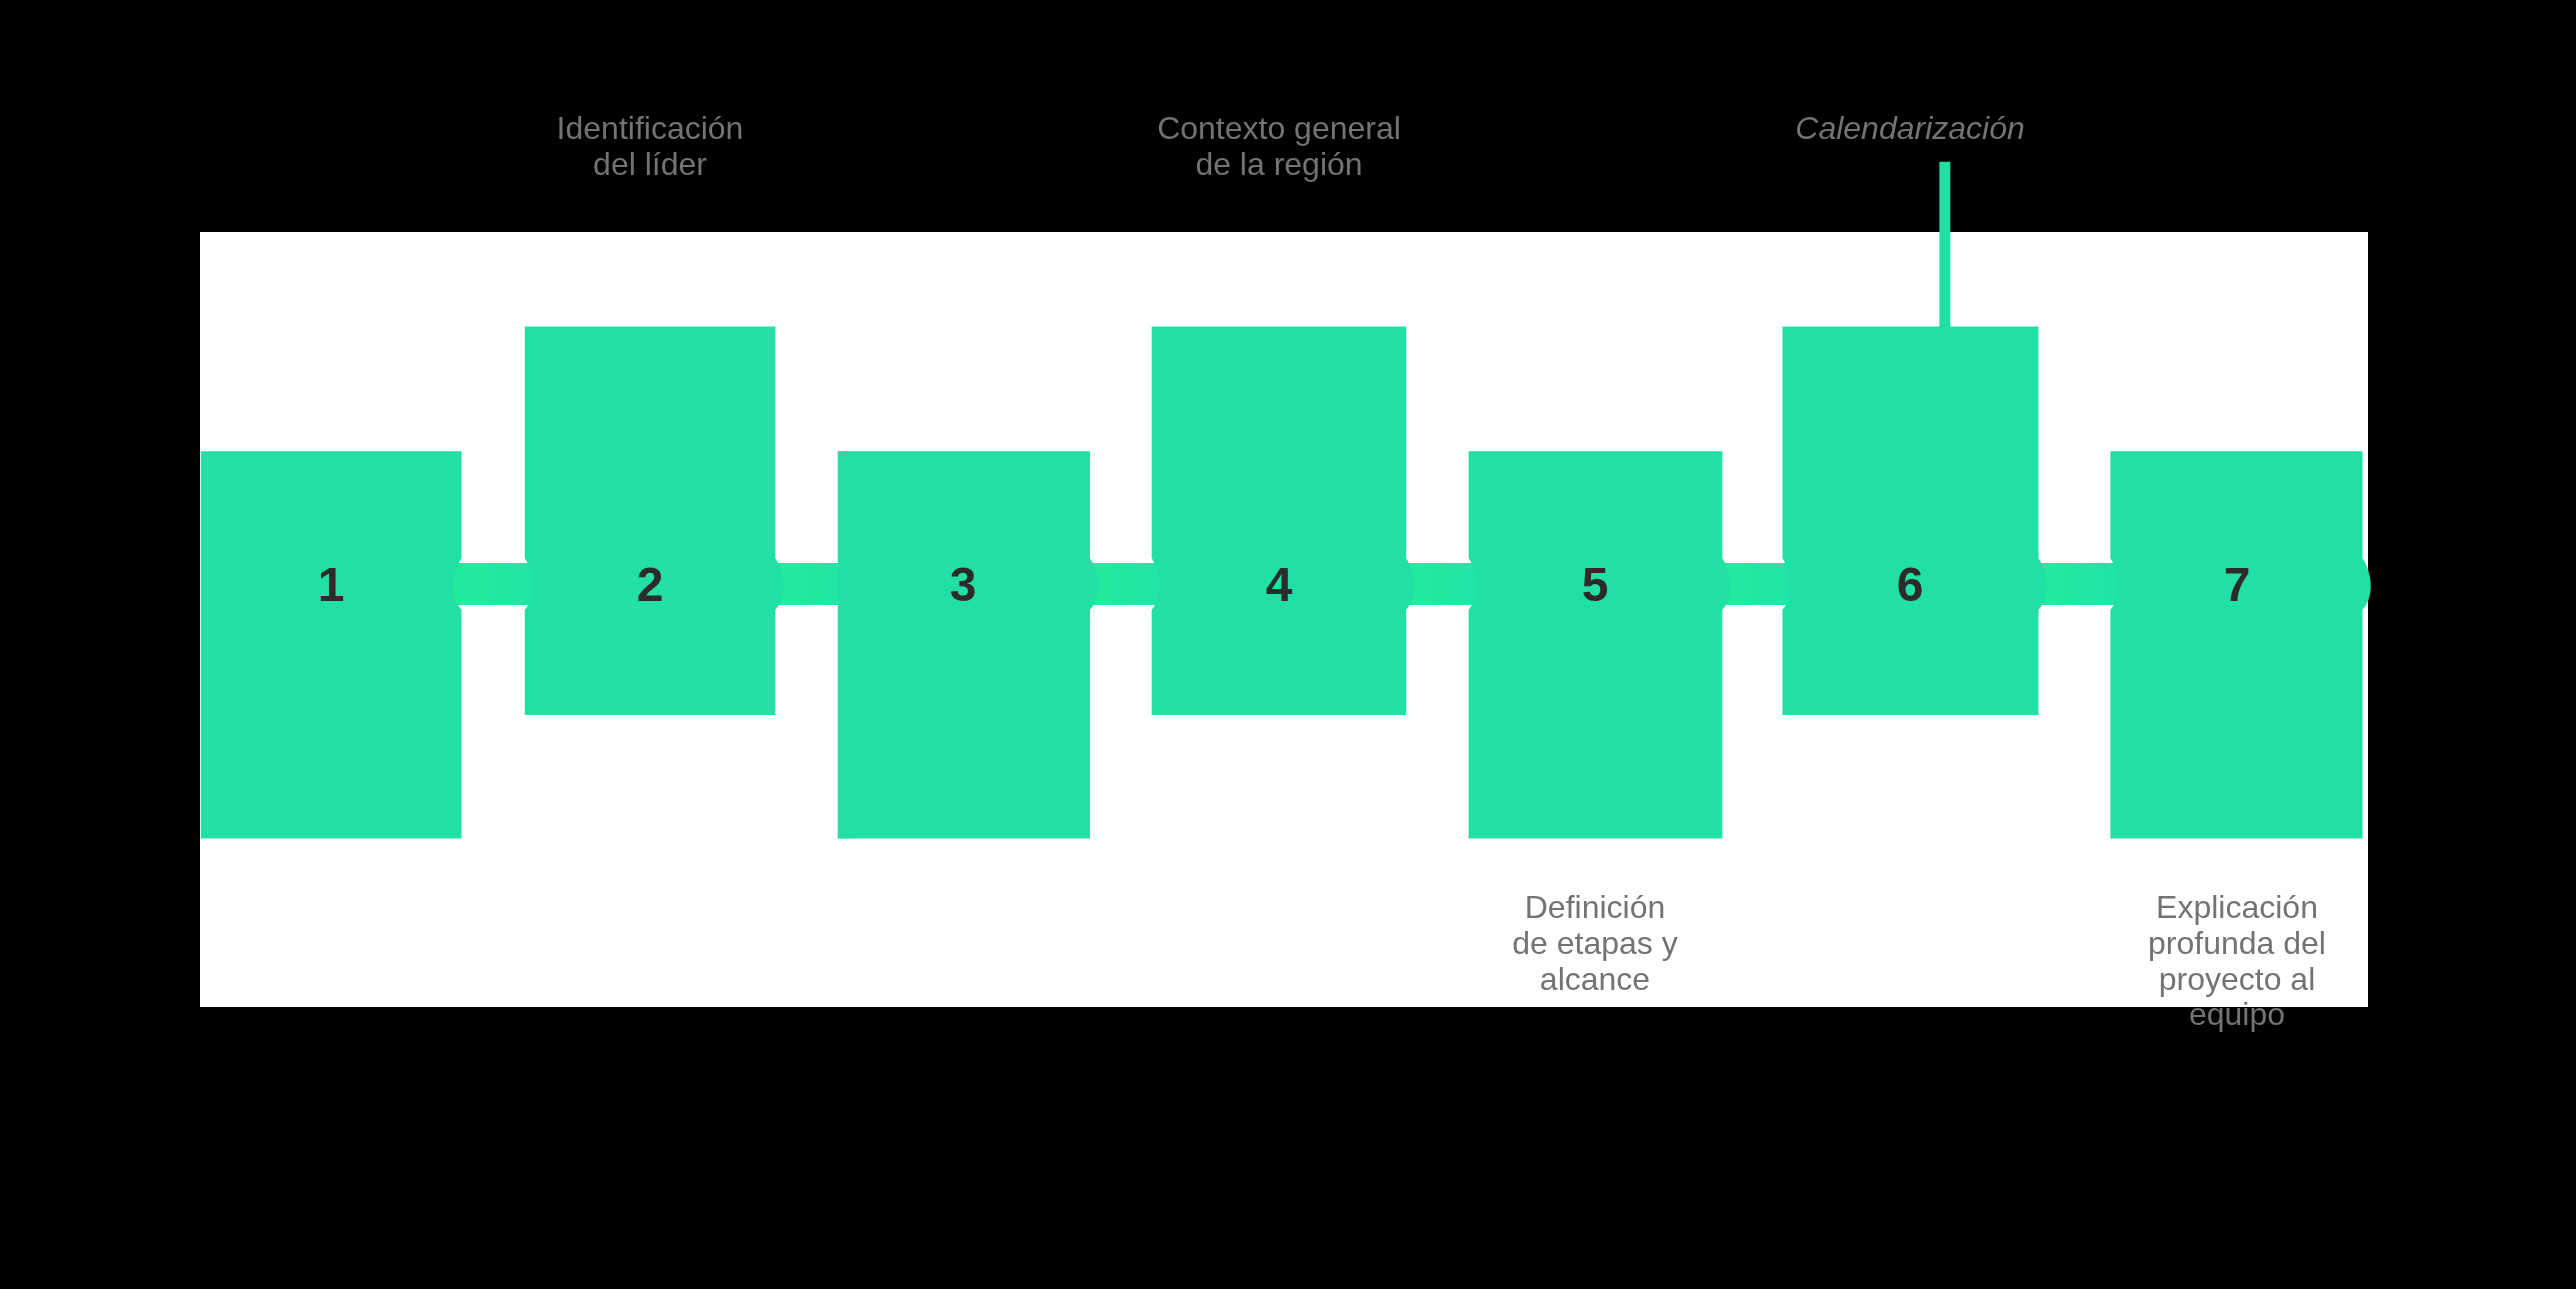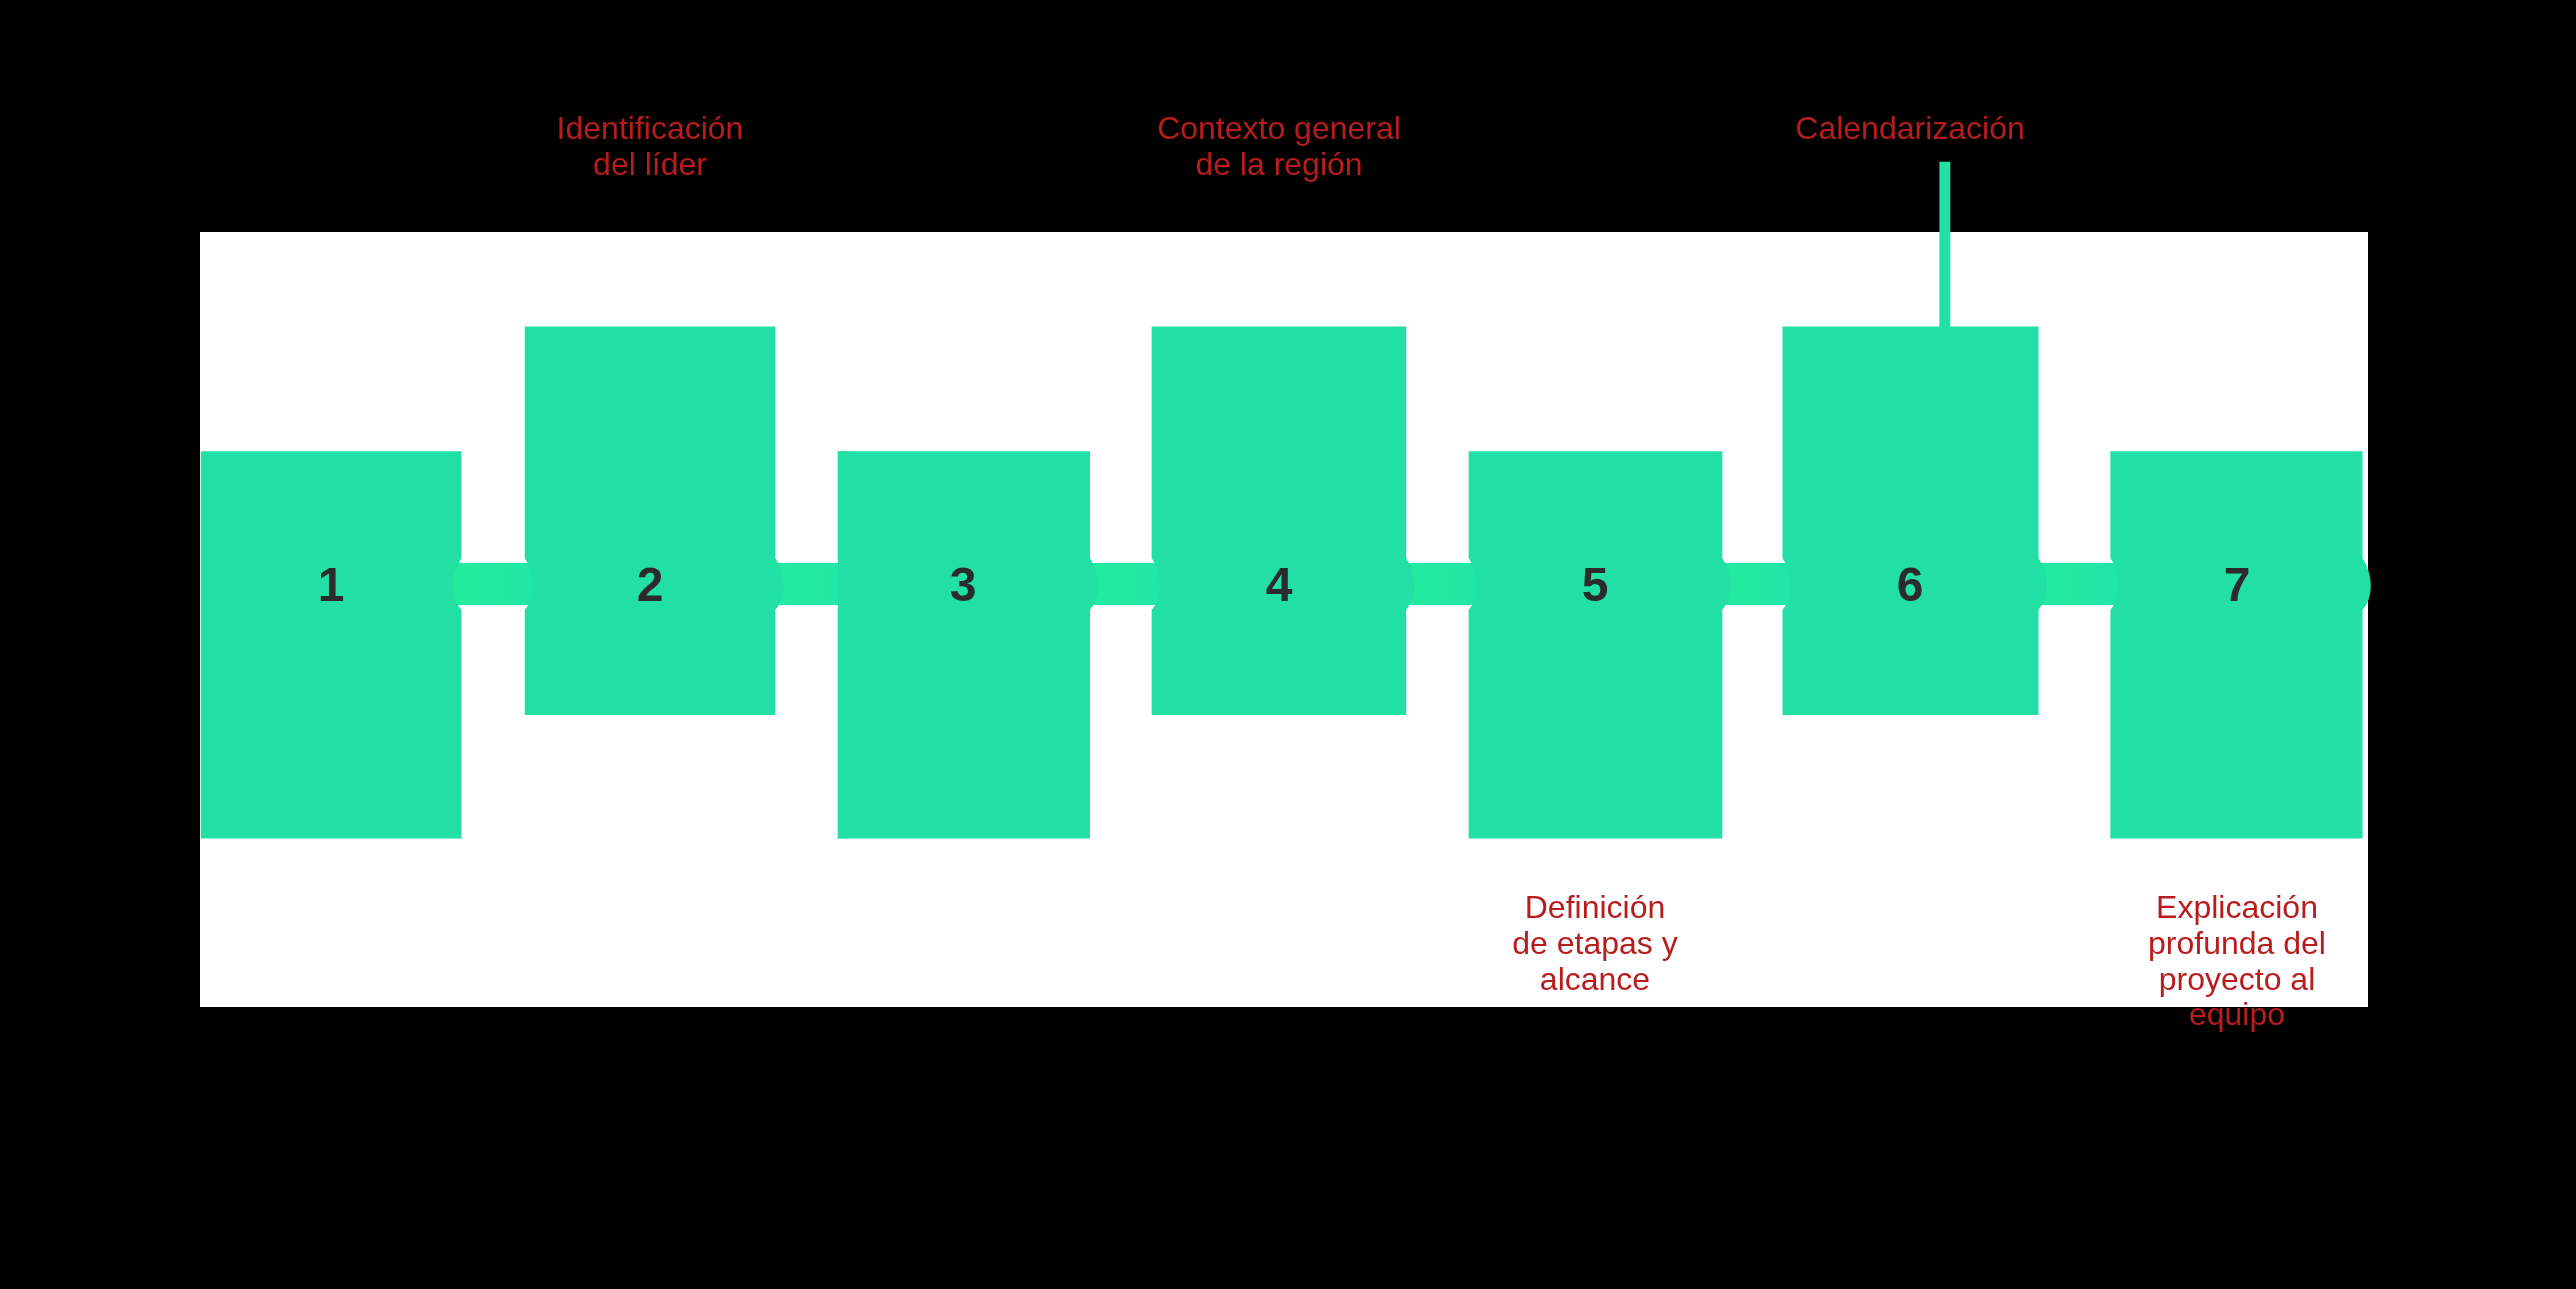--- a/index.html
+++ b/index.html
@@ -50,21 +50,21 @@
     line-height: 1;
     text-align: center;
     letter-spacing: 0px;
     transform: translate(-50%, -50%);
     white-space: nowrap;
     pointer-events: none;
   }
 
   .step-label {
     position: absolute;
-    color: #b91c1c;
+    color: #737373;
     font-weight: 400;
     font-size: 32px;
     line-height: 1.12;
     text-align: center;
     white-space: pre-line;
     transform: translateX(-50%);
   }
   .step-label.above {  }
   .step-label.below {  }
 </style>
@@ -133,21 +133,21 @@
 del líder</div>
 
 
     <div class="step-label below" style="left:1395px; top:658px; width:258px;">Definición
 de etapas y
 alcance</div>
 
     <div class="step-label above" style="left:1079px; top:-121px; width:297px;">Contexto general
 de la región</div>
 
-    <div class="step-label above" style="left:1710px; top:-121px; width:328px;">Calendarización</div>
+    <div class="step-label above" style="left:1710px; top:-121px; width:328px;font-style:italic;">Calendarización</div>
 
     <div class="step-label below" style="left:2037px; top:658px; width:226px;">Explicación
 profunda del
 proyecto al
 equipo</div>
 
   </div>
 </div>
 
 

